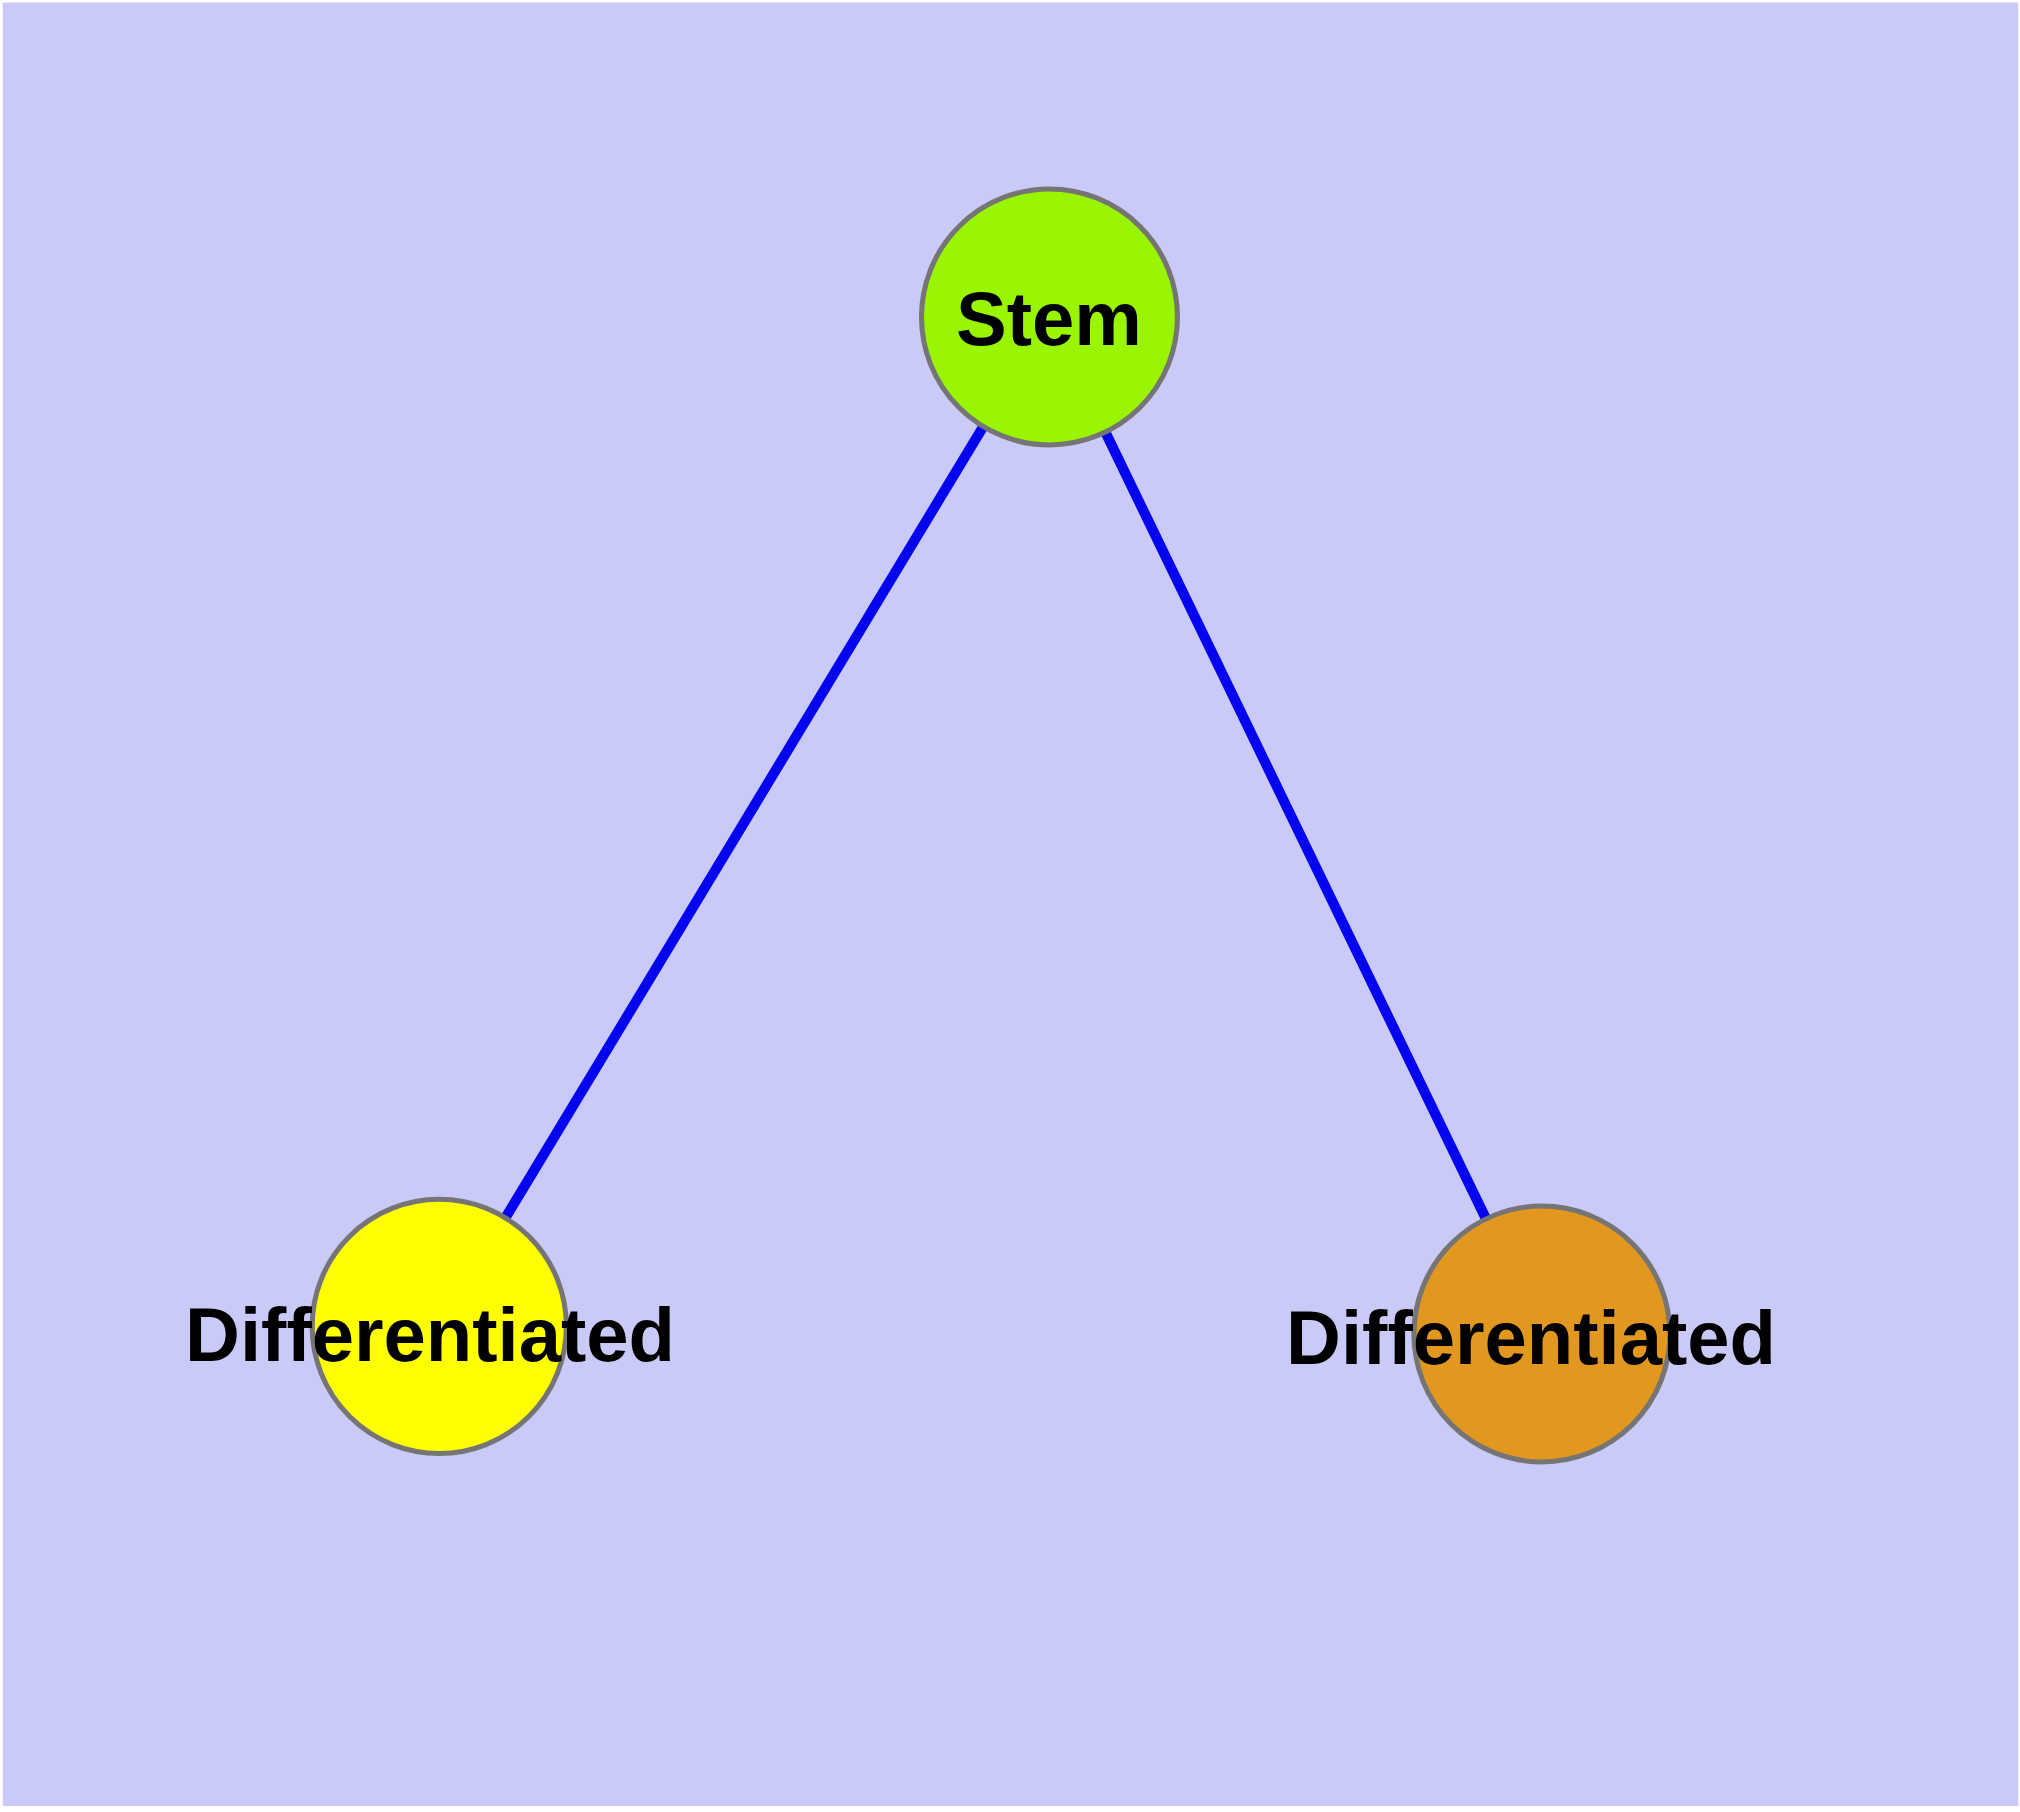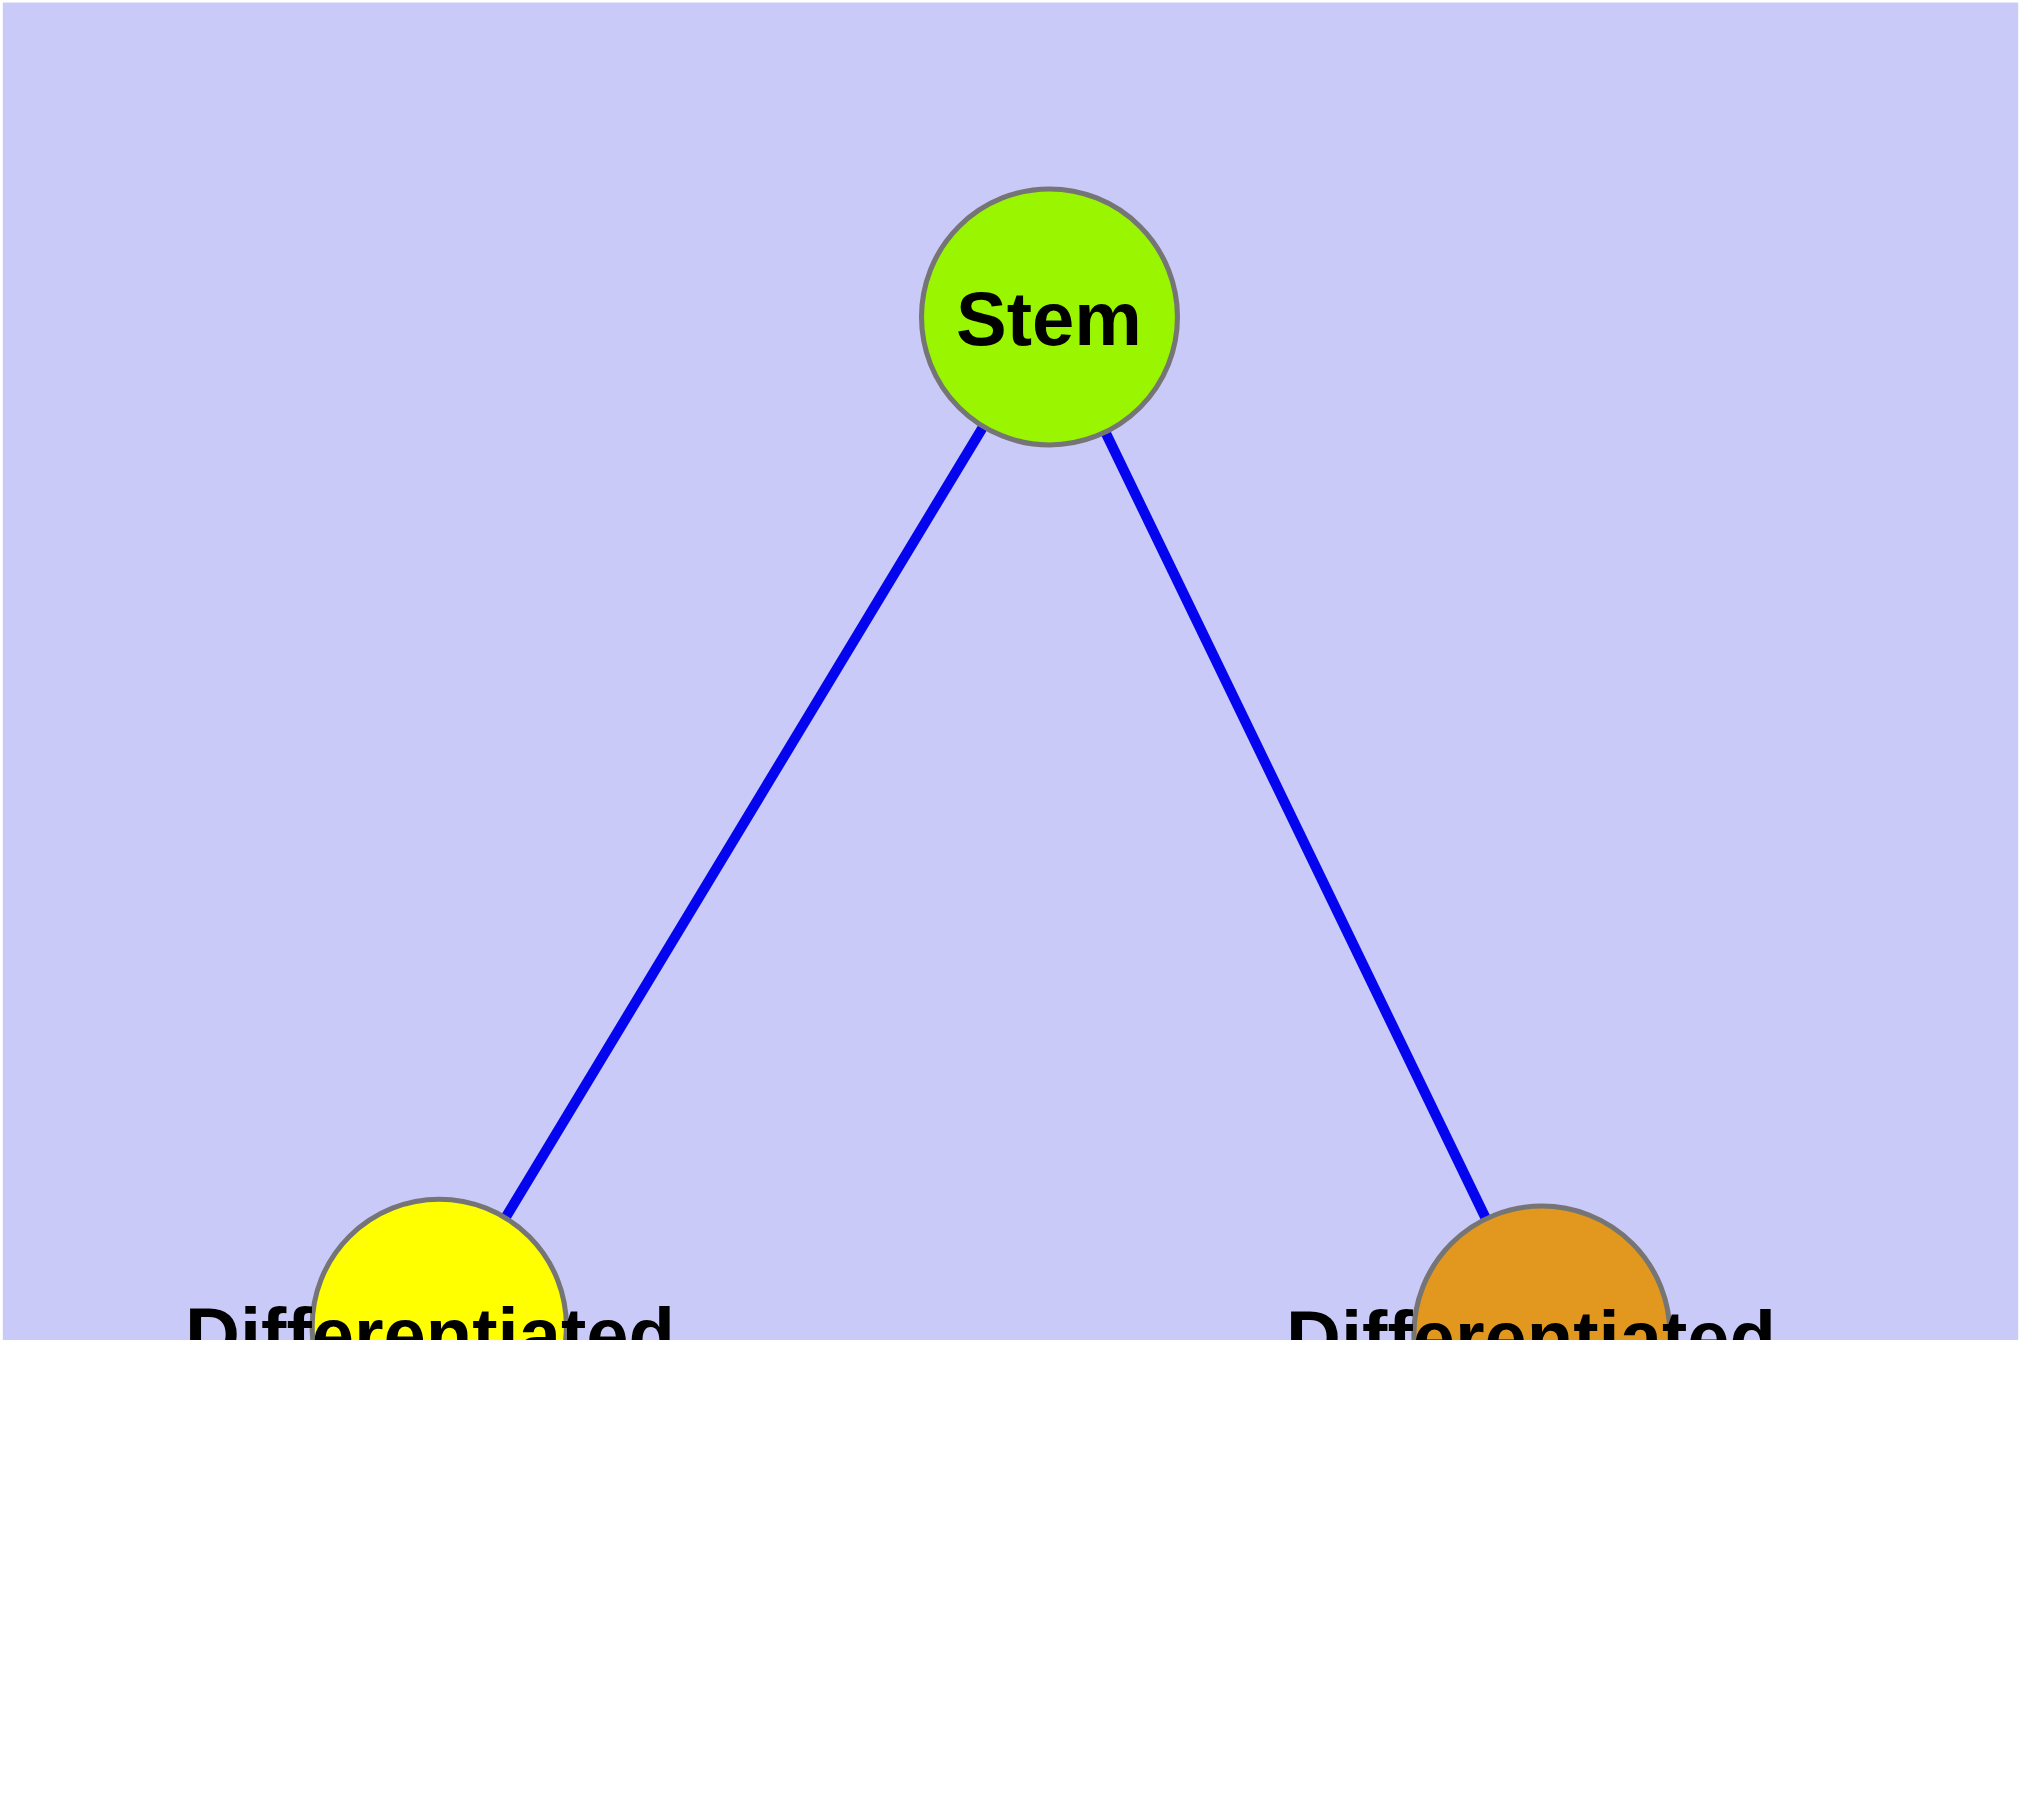--- a/index.html
+++ b/index.html
@@ -3,21 +3,21 @@
 <meta charset="utf-8">
 <style>
   html, body {
     margin: 0;
     padding: 0;
     background: #ffffff;
   }
   .stage {
     position: relative;
     width: 2021px;
-    height: 1340px;
+    height: 1812px;
     background: #ffffff;
     overflow: hidden;
     font-family: "Liberation Sans", sans-serif;
   }
   .graph-svg {
     position: absolute;
     left: 0;
     top: 0;
     width: 2021px;
     height: 1812px;

